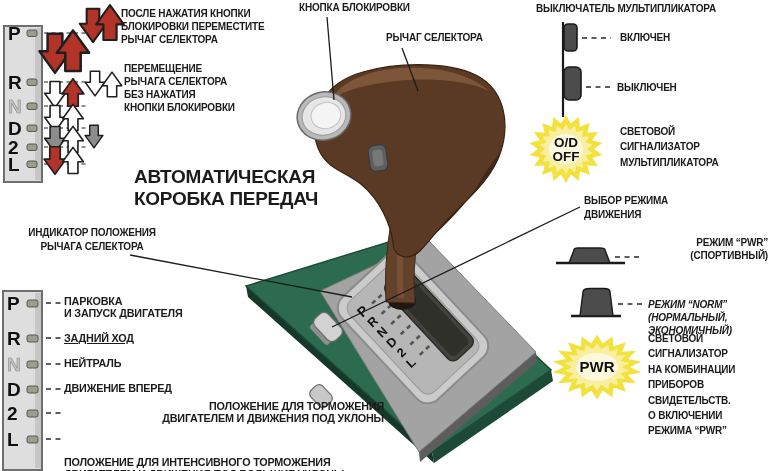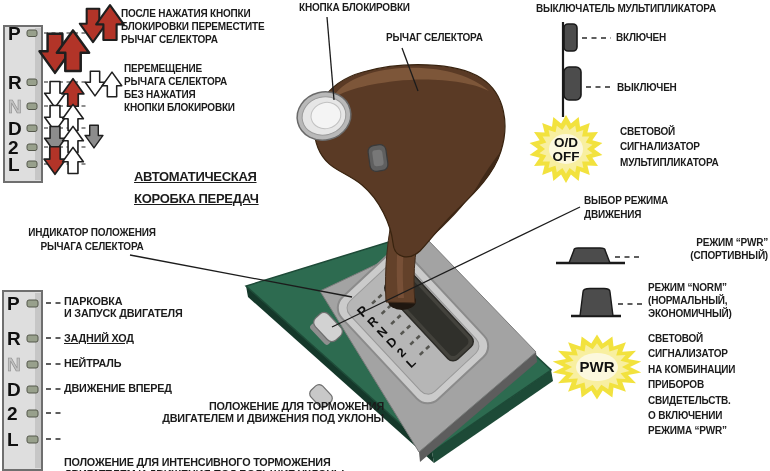--- a/index.html
+++ b/index.html
@@ -2,21 +2,21 @@
 <html><head>
 <meta charset="utf-8">
 <style>
   html,body{margin:0;padding:0;background:#fff;}
   .canvas{position:relative;width:770px;height:471px;background:#ffffff;overflow:hidden;
           font-family:"Liberation Sans","DejaVu Sans",sans-serif;}
   svg.layer{position:absolute;left:0;top:0;}
   .txt{position:absolute;font-weight:bold;color:#1b1b1b;white-space:pre-line;
        font-size:10px;line-height:13px;letter-spacing:-0.2px;}
   .txt.small{font-size:10.8px;line-height:12px;}
-  .txt.title{font-size:13px;line-height:22px;letter-spacing:-0.3px;text-decoration:underline;}
+  .txt.title{font-size:19px;line-height:22px;letter-spacing:-0.3px;}
   .txt.mid{font-size:10px;line-height:13.5px;}
   .txt.wide{line-height:15.4px;}
 </style>
 </head>
 <body>
 
 <div class="canvas">
 
 <svg class="layer" width="770" height="471" viewBox="0 0 770 471">
   <defs>
@@ -216,33 +216,33 @@
 <div class="txt title" style="left:134px;top:166px;width:220px;">АВТОМАТИЧЕСКАЯ
 КОРОБКА ПЕРЕДАЧ</div>
 
 <div class="txt mid" style="left:2px;top:226px;width:180px;text-align:center;">ИНДИКАТОР ПОЛОЖЕНИЯ
 РЫЧАГА СЕЛЕКТОРА</div>
 
 <div class="txt mid" style="left:299px;top:1px;width:170px;">КНОПКА БЛОКИРОВКИ</div>
 <div class="txt mid" style="left:386px;top:31px;width:140px;">РЫЧАГ СЕЛЕКТОРА</div>
 
 <div class="txt mid" style="left:536px;top:2px;width:200px;">ВЫКЛЮЧАТЕЛЬ МУЛЬТИПЛИКАТОРА</div>
-<div class="txt mid" style="left:596px;top:31px;width:90px;text-align:center;">ВКЛЮЧЕН</div>
+<div class="txt mid" style="left:620px;top:31px;width:90px;">ВКЛЮЧЕН</div>
 <div class="txt mid" style="left:617px;top:81px;width:90px;">ВЫКЛЮЧЕН</div>
 
 <div class="txt wide" style="left:620px;top:124px;width:150px;">СВЕТОВОЙ
 СИГНАЛИЗАТОР
 МУЛЬТИПЛИКАТОРА</div>
 
 <div class="txt mid" style="left:584px;top:194px;width:130px;">ВЫБОР РЕЖИМА
 ДВИЖЕНИЯ</div>
 
 <div class="txt" style="left:648px;top:236px;width:120px;text-align:right;">РЕЖИМ “PWR”
 (СПОРТИВНЫЙ)</div>
-<div class="txt" style="left:648px;top:281px;width:120px;">РЕЖИМ “NORM”
+<div class="txt" style="left:648px;top:298px;width:120px;font-style:italic;">РЕЖИМ “NORM”
 (НОРМАЛЬНЫЙ,
 ЭКОНОМИЧНЫЙ)</div>
 
 <div class="txt wide" style="left:648px;top:331px;width:122px;">СВЕТОВОЙ
 СИГНАЛИЗАТОР
 НА КОМБИНАЦИИ
 ПРИБОРОВ
 СВИДЕТЕЛЬСТВ.
 О ВКЛЮЧЕНИИ
 РЕЖИМА “PWR”</div>

